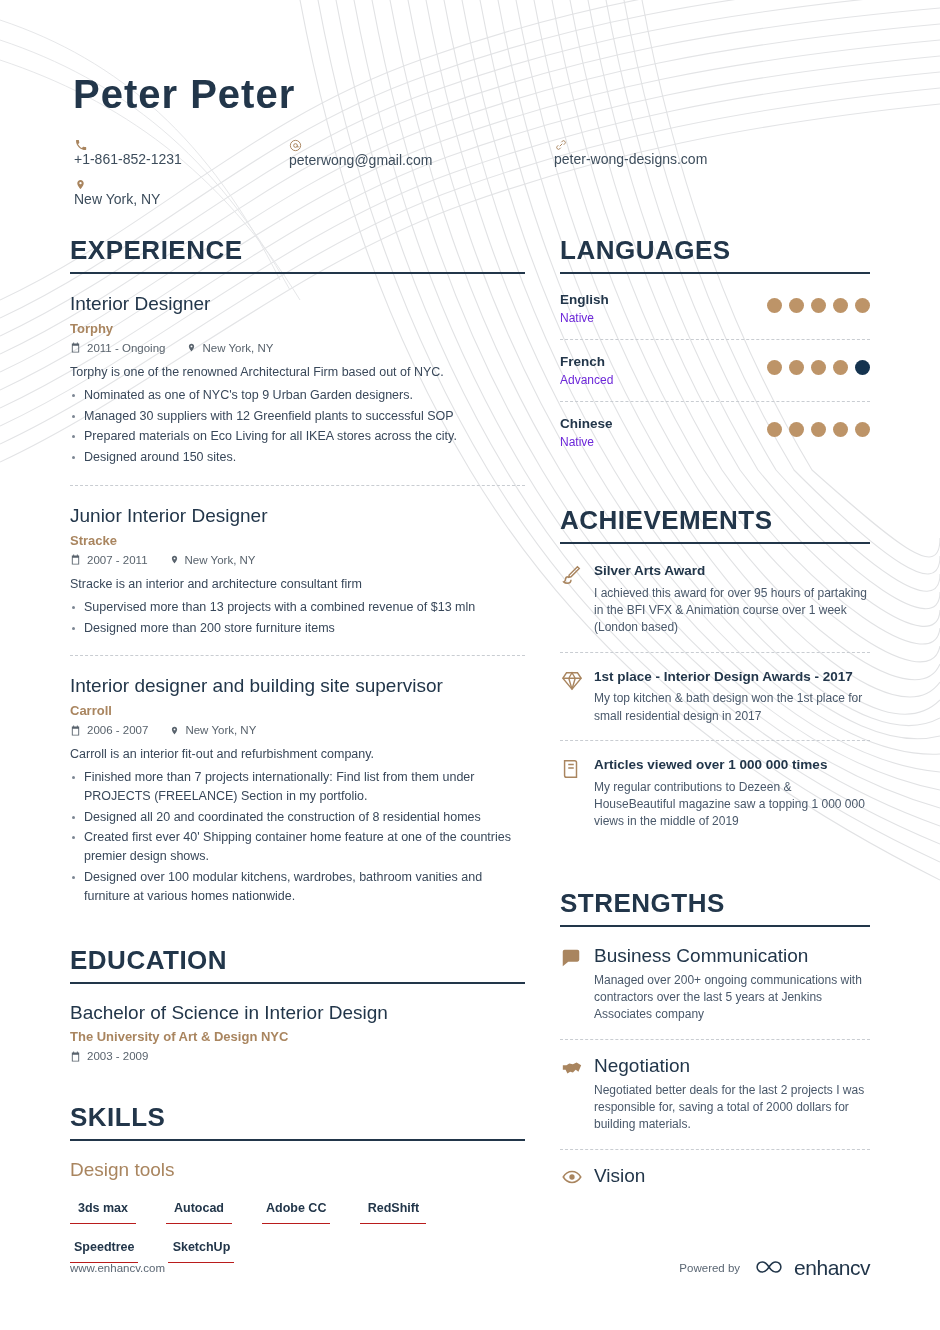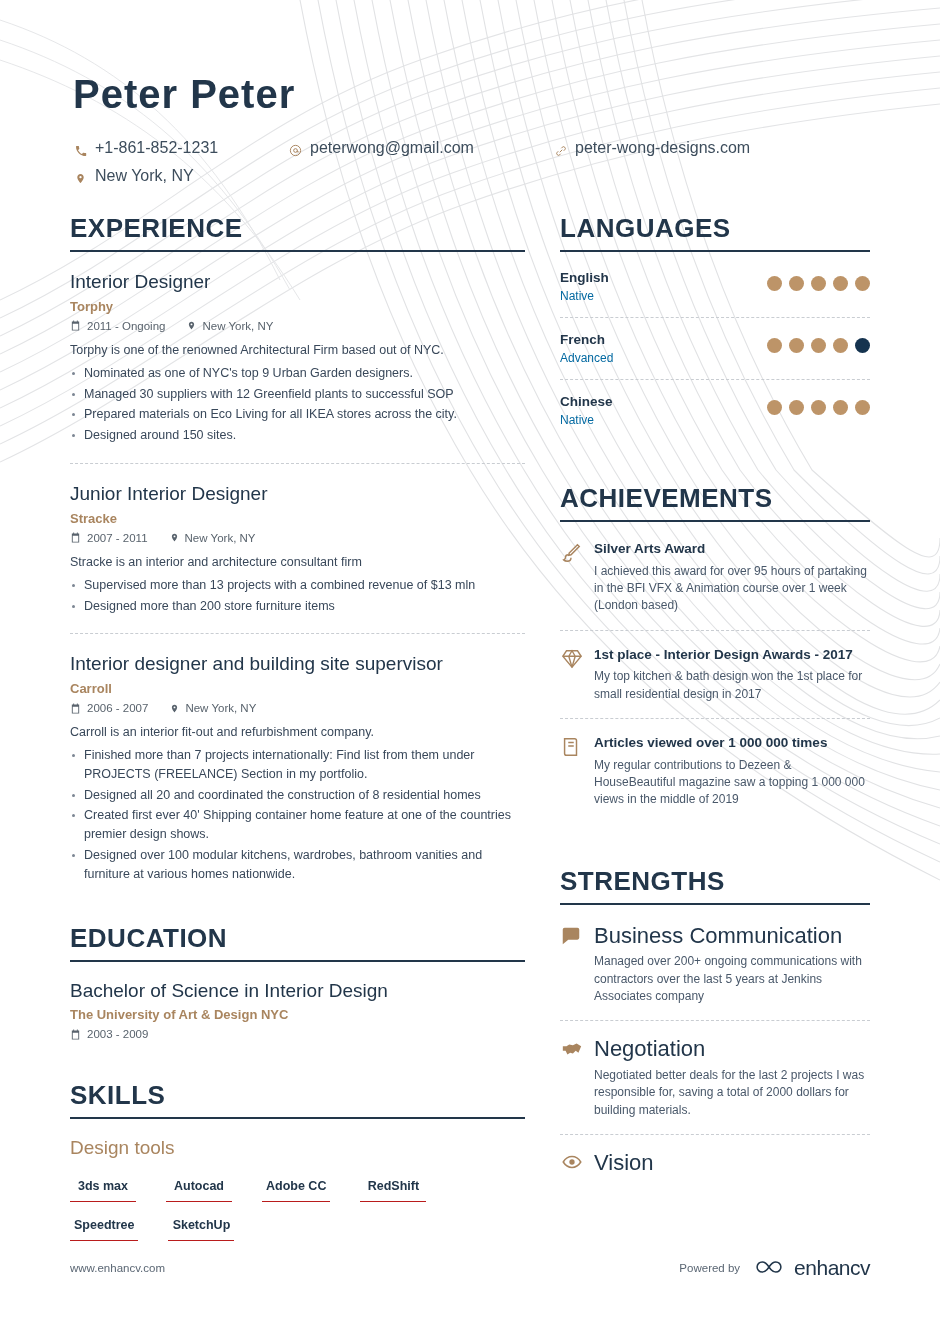--- a/index.html
+++ b/index.html
@@ -41,24 +41,25 @@
     margin: 12px 0 22px 3px;
   }
   .contact-row {
     display: flex;
     flex-wrap: wrap;
     margin-left: 4px;
     width: 700px;
   }
   .contact-item {
     display: flex;
-    align-items: flex-end;
-    font-size: 16px;
+    align-items: flex-start;
+    font-size: 14px;
     color: #3d4d5c;
     margin-bottom: 10px;
+    flex-direction: column;
   }
   .contact-item .ico {
     color: #a9855f;
     margin-right: 8px;
     display: inline-flex;
     width: 13px;
     justify-content: center;
   }
   .ci-phone { width: 215px; }
   .ci-email { width: 265px; }
@@ -169,21 +170,21 @@
   .lang-row {
     display: flex;
     align-items: flex-start;
     justify-content: space-between;
     border-bottom: 1px dashed #c9cdd2;
     padding-bottom: 14px;
     margin-bottom: 14px;
   }
   .lang-row.last { border-bottom: none; }
   .lang-name { font-size: 13.5px; font-weight: bold; color: #22364a; margin-bottom: 4px; }
-  .lang-level { font-size: 12px; color: #0369a1; }
+  .lang-level { font-size: 12px; color: #6d28d9; }
   .dots { display: flex; align-items: center; padding-top: 6px; }
   .dot {
     width: 15px; height: 15px;
     border-radius: 50%;
     margin-left: 7px;
     background: #bd9468;
   }
   .dot.dark { background: #15334f; }
 
   
@@ -207,21 +208,21 @@
     color: #22364a;
     line-height: 1.3;
     margin-bottom: 5px;
   }
   .ach-desc {
     font-size: 12px;
     color: #49586a;
     line-height: 1.45;
   }
   .str-title {
-    font-size: 22px;
+    font-size: 19px;
     color: #22364a;
     margin-bottom: 4px;
     line-height: 1.2;
   }
 
   
   .footer {
     position: absolute;
     left: 70px;
     right: 70px;

